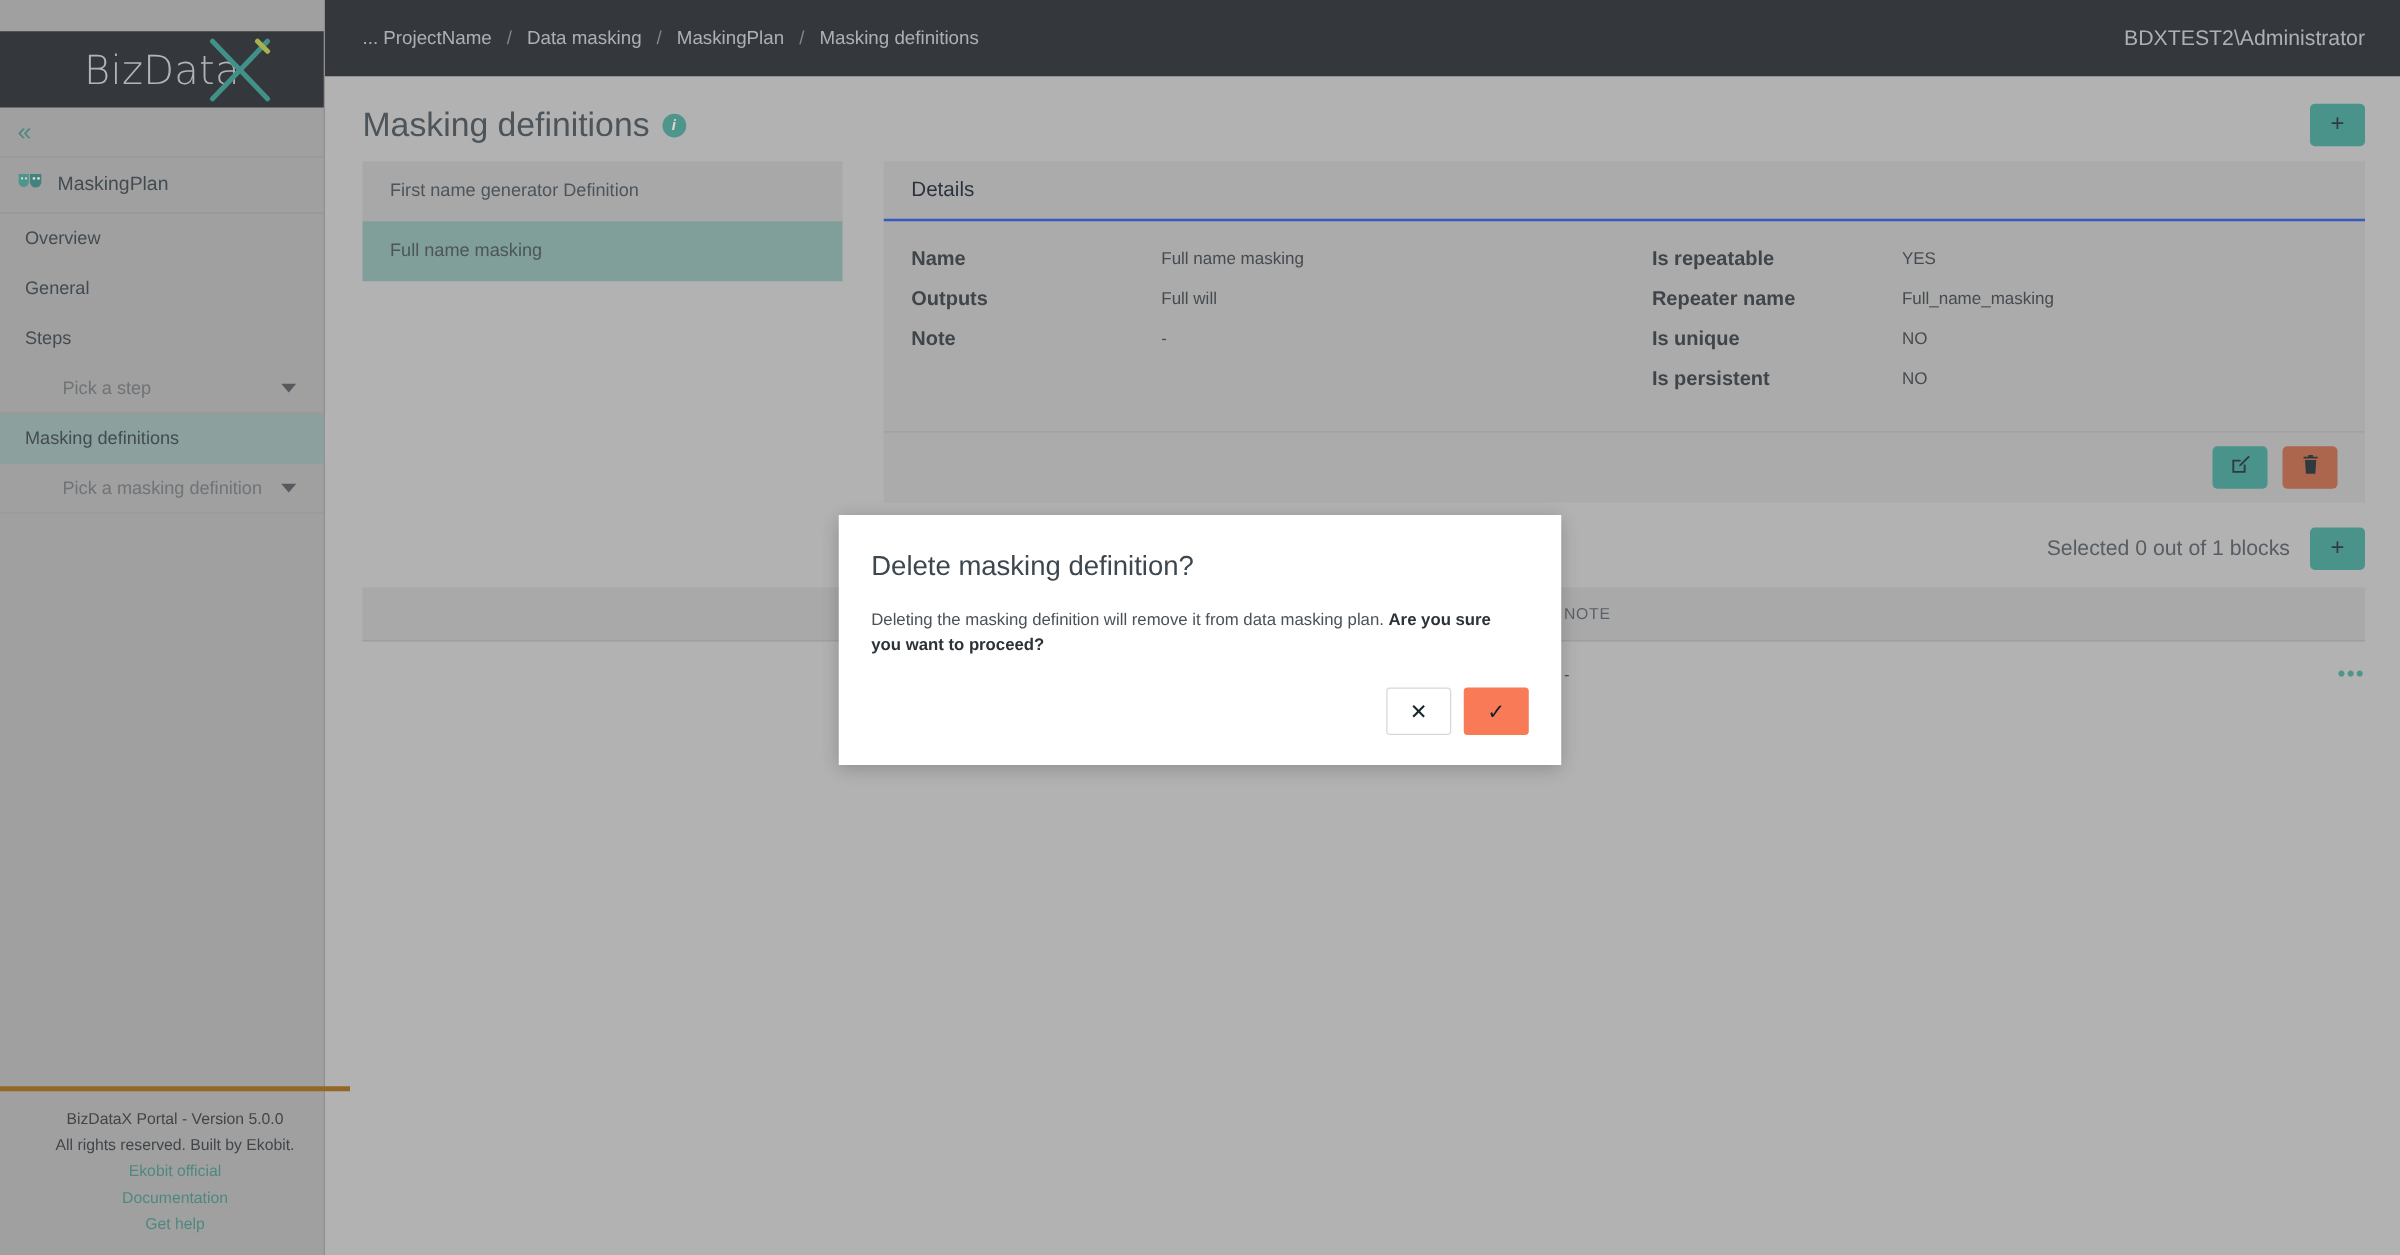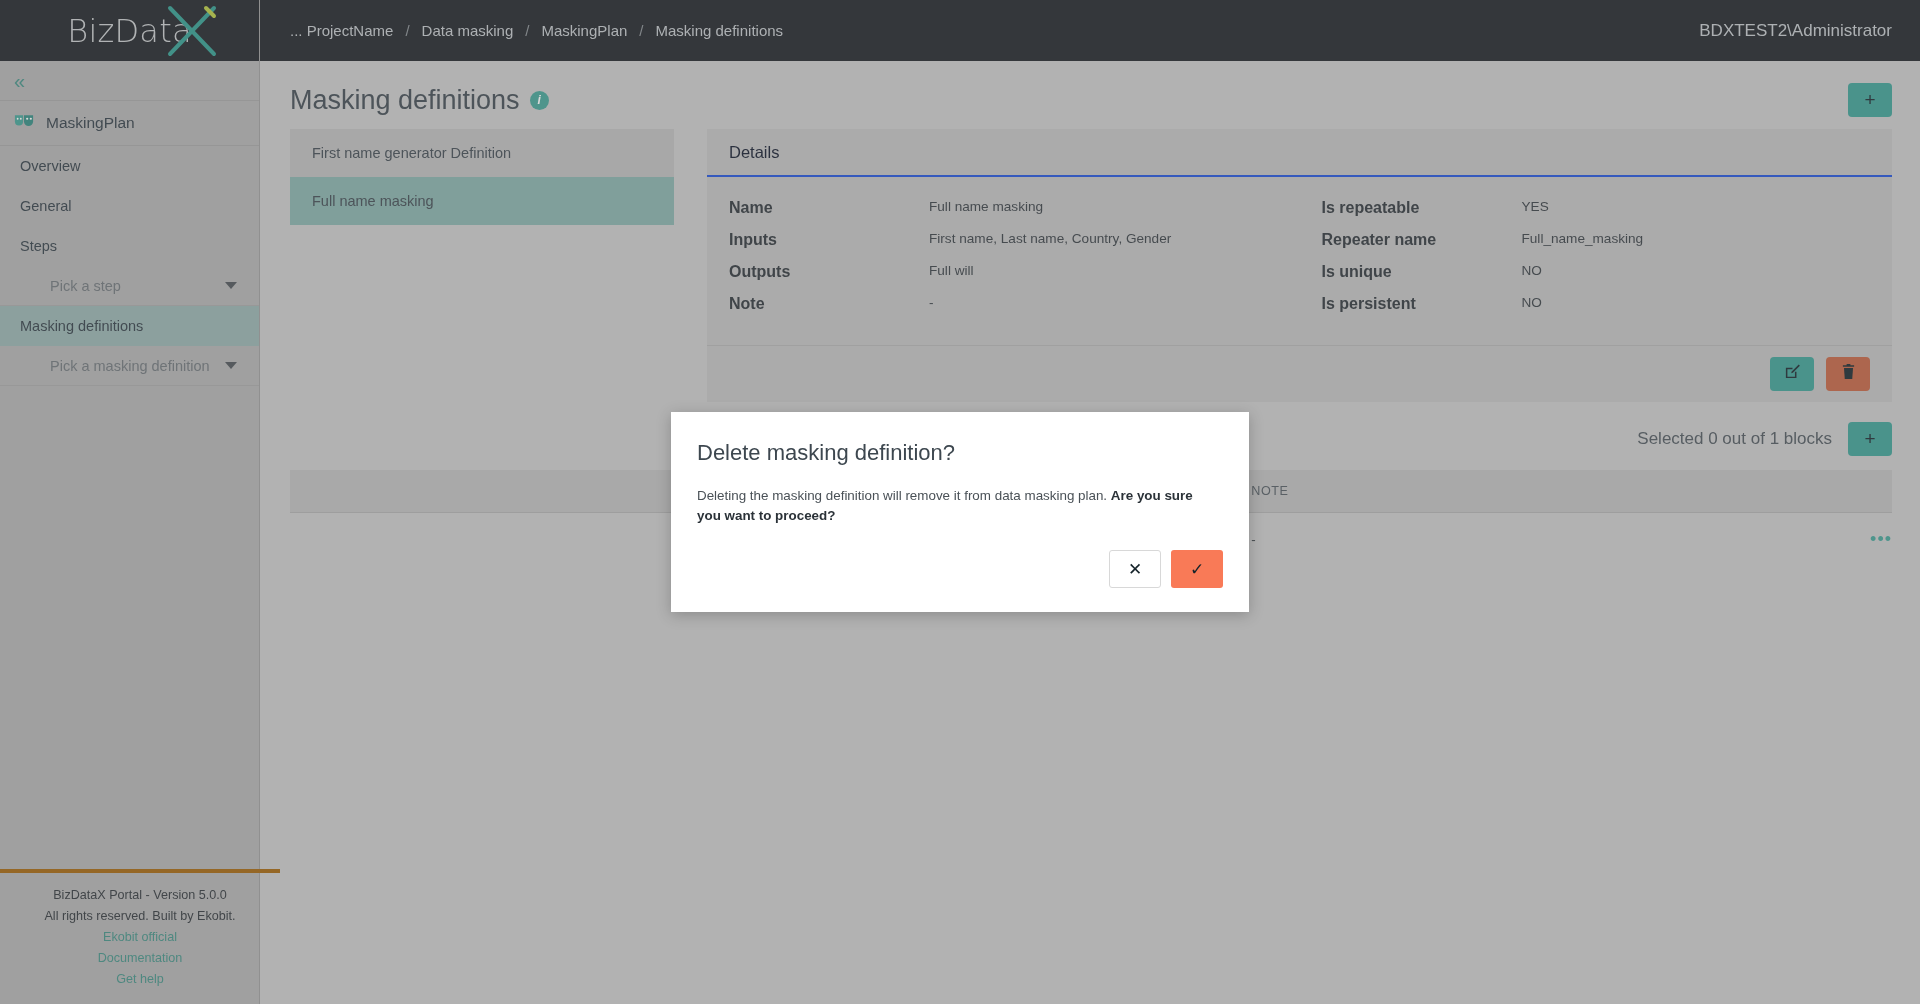--- a/index.html
+++ b/index.html
@@ -15,20 +15,21 @@
   .sidebar {
     position: absolute; left: 0; top: 0;
     width: 260px; height: 1004px;
     background: #b0b0b0;
     border-right: 1px solid #9a9a9a;
   }
   .logo-box {
     height: 61px; background: #1b1f24;
     display: flex; align-items: center; justify-content: center;
     position: relative;
+    margin-top: 25px;
   }
   .logo-text {
     font-size: 32px; color: #c8cbcd; letter-spacing: .2px;
     font-family: "DejaVu Sans", sans-serif; font-weight: 300;
   }
   .logo-x { position: relative; width: 0; }
   .logo-x svg { position: absolute; left: -36px; top: -31px; }
 
   .collapse-row {
     height: 40px; display: flex; align-items: center;
@@ -289,24 +290,20 @@
       </div>
 
       <div class="details-card">
         <div class="details-head">Details</div>
 
         <div class="details-body">
           <div class="details-col">
             <div class="d-row">
               <span class="d-key">Name</span>
               <span class="d-val">Full name masking</span>
-            </div>
-            <div class="d-row">
-              <span class="d-key">Inputs</span>
-              <span class="d-val">First name, Last name, Country, Gender</span>
             </div>
             <div class="d-row">
               <span class="d-key">Outputs</span>
               <span class="d-val">Full will</span>
             </div>
             <div class="d-row">
               <span class="d-key">Note</span>
               <span class="d-val">-</span>
             </div>
           </div>

